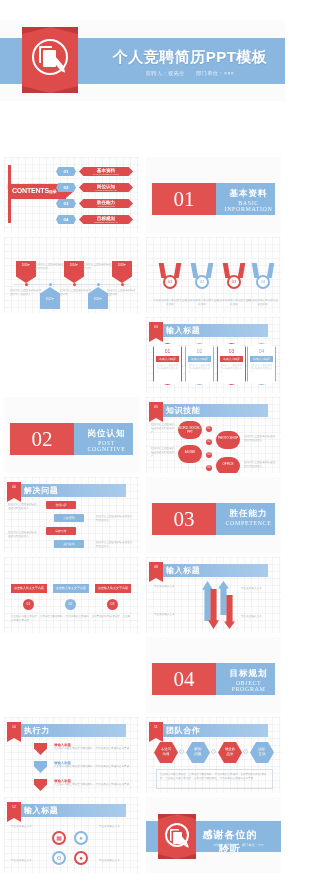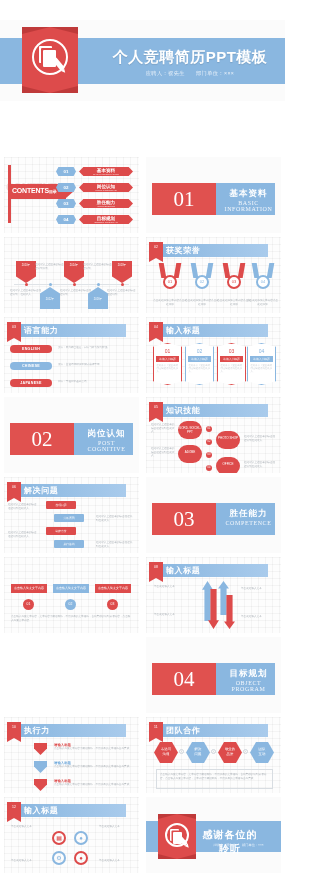--- a/index.html
+++ b/index.html
@@ -273,25 +273,20 @@
     <div class="tiny" style="position:absolute;left:79px;top:26px;width:32px;">在此录入上述图表的综合描述说明。</div>
 
     <div class="shield" style="left:108px;top:24px;">
       <u>2018年</u>
     </div>
     <div class="dotm" style="left:117px;"></div>
     <div class="tiny" style="position:absolute;left:103px;top:52px;width:30px;">在此录入上述图表的综合描述说明。</div>
   </div>
 
   <div class="slide col-r" style="top:237px;height:76px;">
-    <div class="barhead">
-      <div class="bluebar"></div>
-      <div class="tag">02</div>
-      <div class="htxt">获奖荣誉</div>
-    </div>
     <div class="medal" style="left:11px;top:26px;">
       <div class="rib"></div>
       <div class="mcoin">01</div>
     </div>
     <div class="tiny" style="position:absolute;left:7px;top:62px;width:34px;text-align:center;">点击此处添加文字内容点击此处添加</div>
 
     <div class="medal b" style="left:43px;top:26px;">
       <div class="rib"></div>
       <div class="mcoin">02</div>
     </div>
@@ -303,33 +298,20 @@
     </div>
     <div class="tiny" style="position:absolute;left:71px;top:62px;width:34px;text-align:center;">点击此处添加文字内容点击此处添加</div>
 
     <div class="medal b" style="left:104px;top:26px;">
       <div class="rib"></div>
       <div class="mcoin">04</div>
     </div>
     <div class="tiny" style="position:absolute;left:100px;top:62px;width:33px;text-align:center;">点击此处添加文字内容点击此处添加</div>
   </div>
 
-  <div class="slide col-l" style="top:317px;height:76px;">
-    <div class="barhead">
-      <div class="bluebar"></div>
-      <div class="tag">03</div>
-      <div class="htxt">语言能力</div>
-    </div>
-    <div class="lpill" style="top:28px;">ENGLISH</div>
-    <div class="tiny" style="position:absolute;left:54px;top:29px;width:76px;">英语：四六级已通过，口语与听力能力较强。</div>
-    <div class="lpill b" style="top:45px;">CHINESE</div>
-    <div class="tiny" style="position:absolute;left:54px;top:46px;width:76px;">汉语：普通话等级水平测试获得甲等。</div>
-    <div class="lpill" style="top:62px;">JAPANESE</div>
-    <div class="tiny" style="position:absolute;left:54px;top:63px;width:76px;">日语：掌握日常基本会话。</div>
-  </div>
 
   <div class="slide col-r" style="top:317px;height:76px;">
     <div class="barhead">
       <div class="bluebar"></div>
       <div class="tag">04</div>
       <div class="htxt">输入标题</div>
     </div>
     <div class="hexcard" style="left:7px;top:26px;">
       <em>01</em>
       <div class="cap">请输入小标题</div>

